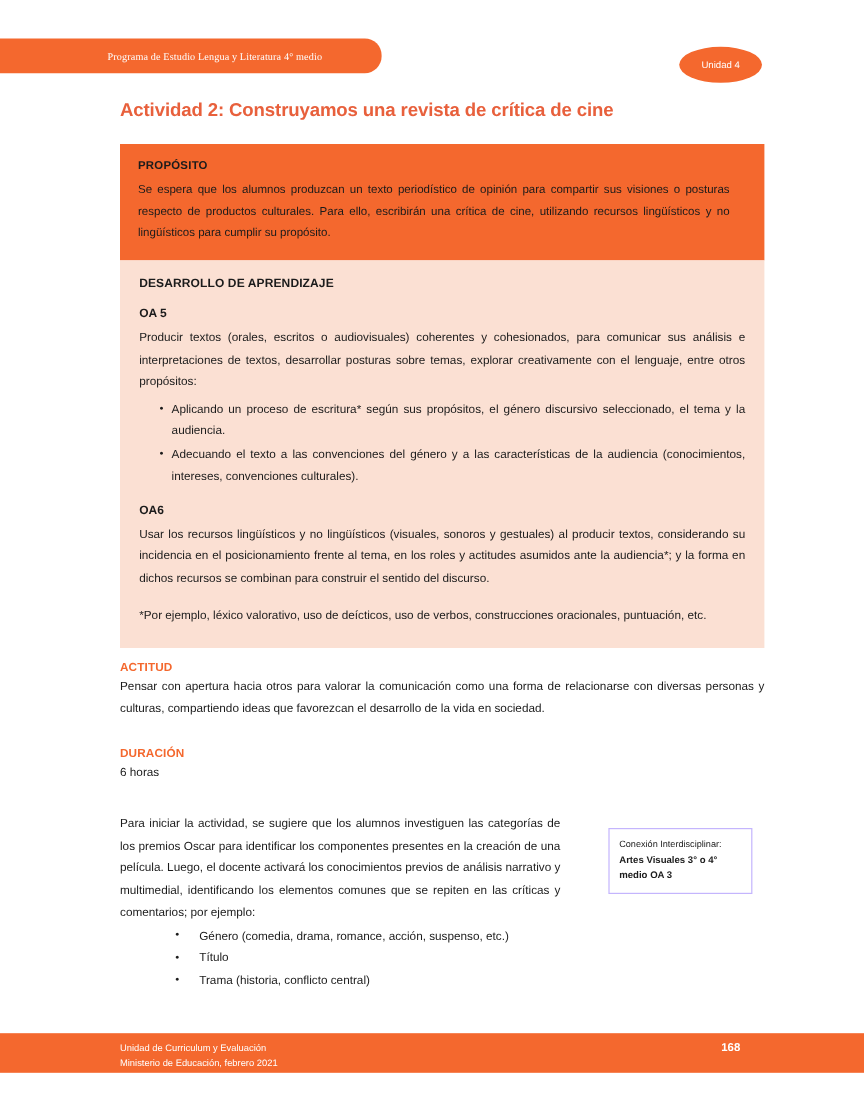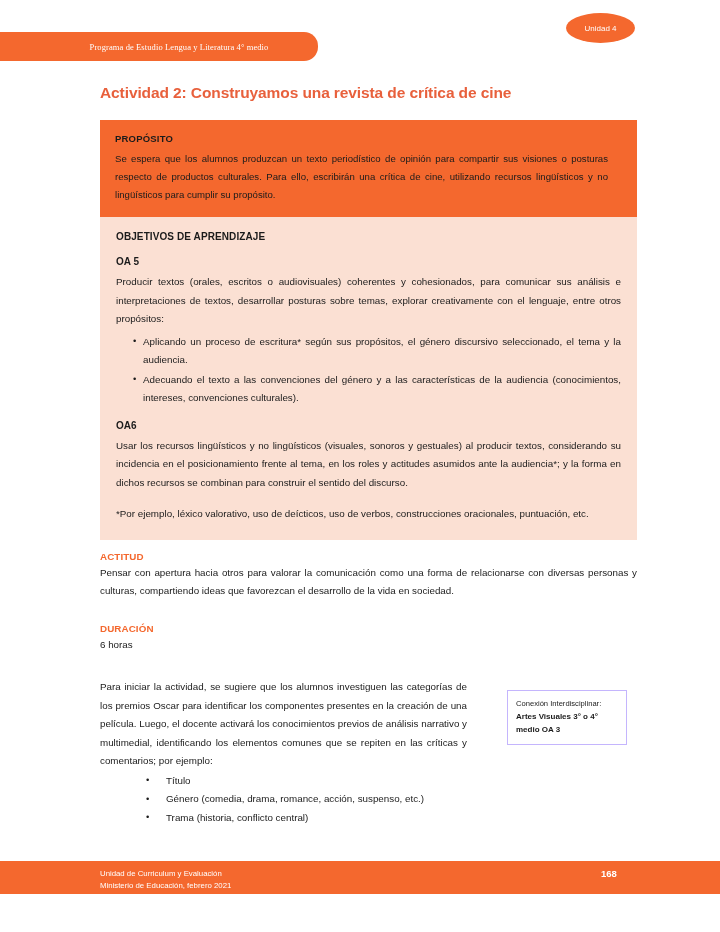--- a/index.html
+++ b/index.html
@@ -34,21 +34,21 @@
     font-size: 8.5px;
     letter-spacing: 0.1px;
     padding-left: 40px;
     white-space: nowrap;
     font-family: Liberation Serif, serif;
   }
 
   .unit-badge {
     position: absolute;
     left: 566px;
-    top: 13px;
+    top: 39px;
     width: 69px;
     height: 30px;
     background: #F4682E;
     border-radius: 50%;
     display: flex;
     align-items: center;
     justify-content: center;
   }
   .unit-badge-label {
     color: #ffffff;
@@ -272,21 +272,21 @@
 <div class="page-title">Actividad 2: Construyamos una revista de crítica de cine</div>
 
 <div class="content">
 
   <section class="panel-purpose">
     <p class="panel-heading">PROPÓSITO</p>
     <p class="panel-body">Se espera que los alumnos produzcan un texto periodístico de opinión para compartir sus visiones o posturas respecto de productos culturales. Para ello, escribirán una crítica de cine, utilizando recursos lingüísticos y no lingüísticos para cumplir su propósito.</p>
   </section>
 
   <section class="panel-objectives">
-    <p class="panel-heading">OBJETIVOS DE APRENDIZAJE</p>
+    <p class="panel-heading">DESARROLLO DE APRENDIZAJE</p>
 
     <p class="oa-code">OA 5</p>
     <p class="oa-text">Producir textos (orales, escritos o audiovisuales) coherentes y cohesionados, para comunicar sus análisis e interpretaciones de textos, desarrollar posturas sobre temas, explorar creativamente con el lenguaje, entre otros propósitos:</p>
     <ul class="oa-list">
       <li>Aplicando un proceso de escritura* según sus propósitos, el género discursivo seleccionado, el tema y la audiencia.</li>
       <li>Adecuando el texto a las convenciones del género y a las características de la audiencia (conocimientos, intereses, convenciones culturales).</li>
     </ul>
 
     <p class="oa-code">OA6</p>
     <p class="oa-text">Usar los recursos lingüísticos y no lingüísticos (visuales, sonoros y gestuales) al producir textos, considerando su incidencia en el posicionamiento frente al tema, en los roles y actitudes asumidos ante la audiencia*; y la forma en dichos recursos se combinan para construir el sentido del discurso.</p>
@@ -308,22 +308,22 @@
     <div class="develop-wrap">
       <div class="interdisc-box">
         <p class="interdisc-line1">Conexión Interdisciplinar:</p>
         <p class="interdisc-line2">Artes Visuales 3° o 4° medio OA 3</p>
       </div>
       <div class="develop-float"></div>
       <p class="develop-text">Para iniciar la actividad, se sugiere que los alumnos investiguen las categorías de los premios Oscar para identificar los componentes presentes en la creación de una película. Luego, el docente activará los conocimientos previos de análisis narrativo y multimedial, identificando los elementos comunes que se repiten en las críticas y comentarios; por ejemplo:</p>
     </div>
 
     <ul class="develop-list">
+      <li>Género (comedia, drama, romance, acción, suspenso, etc.)</li>
       <li>Título</li>
-      <li>Género (comedia, drama, romance, acción, suspenso, etc.)</li>
       <li>Trama (historia, conflicto central)</li>
     </ul>
   </section>
 
 </div>
 
 <div class="footer-band"></div>
 <div class="footer-left">
   <div>Unidad de Curriculum y Evaluación</div>
   <div>Ministerio de Educación, febrero 2021</div>

